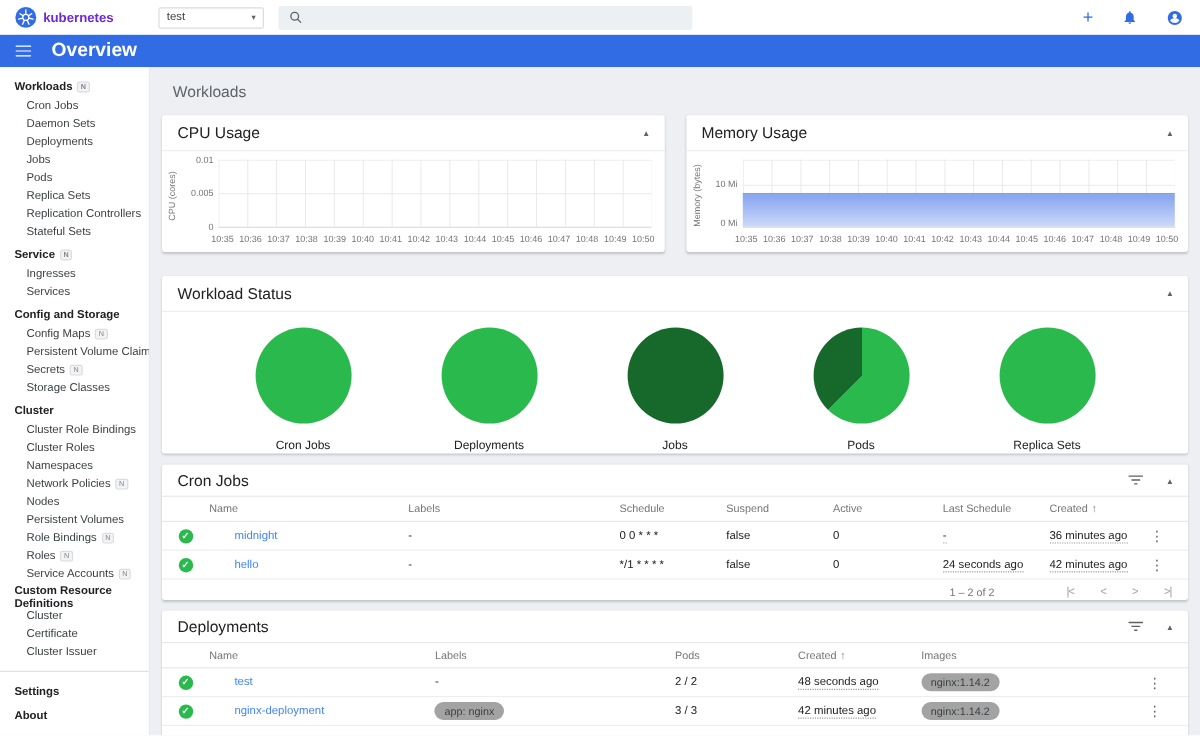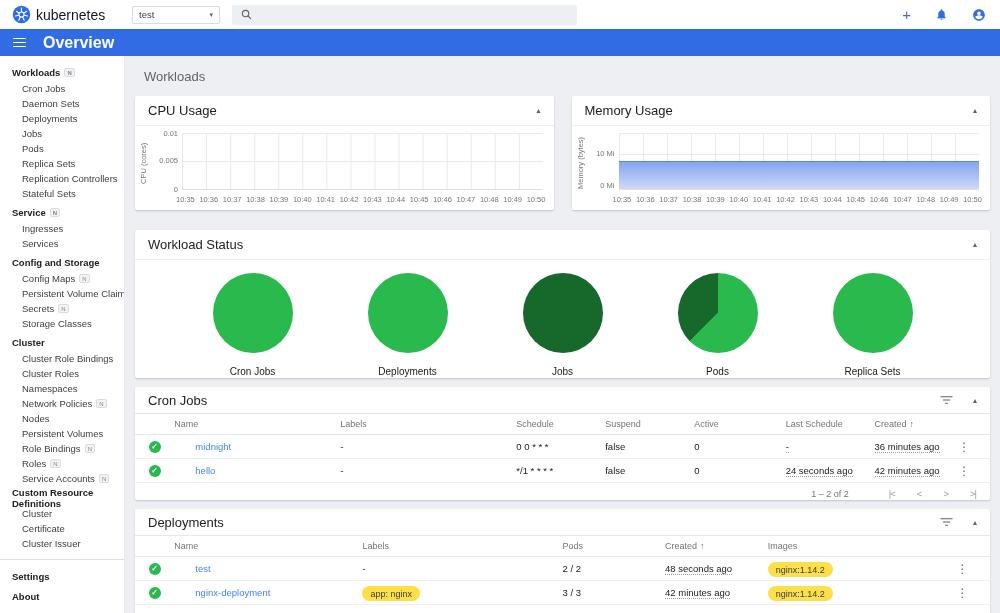--- a/index.html
+++ b/index.html
@@ -2,21 +2,21 @@
 <html><head>
 <meta charset="utf-8">
 <style>
   * { margin:0; padding:0; box-sizing:border-box; }
   html,body { width:1000px; height:613px; overflow:hidden; font-family:"Liberation Sans", sans-serif; background:#fff; }
   .app { display:flex; flex-direction:column; height:613px; }
 
   
   .topbar { height:29px; background:#fff; display:flex; align-items:center; padding:0 14px 0 12px; flex:none; }
   .logo-wrap { display:flex; align-items:center; gap:5px; width:110px; }
-  .brand { color:#0f172a; font-weight:normal; font-size:14px; }
+  .brand { color:#6d28d9; font-weight:bold; font-size:11px; }
   .ns-select { width:88px; height:18px; border:1px solid #dadce0; border-radius:2px; display:flex; align-items:center; padding:0 6px; font-size:9.5px; color:#3c4043; margin-left:10px; background:#fff; cursor:pointer; }
   .ns-caret { margin-left:auto; color:#5f6368; font-size:7px; }
   .searchbox { margin-left:12px; width:345px; height:20px; background:#edf0f2; border-radius:2px; display:flex; align-items:center; padding:0 9px; gap:9px; }
   .searchbox input { border:none; background:transparent; outline:none; flex:1; font-size:10px; color:#212121; font-family:"Liberation Sans", sans-serif; }
   .top-icons { margin-left:auto; display:flex; align-items:center; gap:24px; color:#326ce5; }
   .plus-icon { font-size:15px; line-height:1; cursor:pointer; color:#326ce5; }
 
   
   .toolbar { height:27px; background:#326ce5; display:flex; align-items:center; padding:0 13px; flex:none; }
   .hamburger { display:flex; flex-direction:column; gap:2.5px; cursor:pointer; }
@@ -71,25 +71,25 @@
   .cron-card { height:113px; }
   .dep-card { height:120px; }
   .table-card .card-header { height:26px; border-bottom:none; }
   table { width:100%; border-collapse:collapse; table-layout:fixed; }
   th { font-weight:normal; color:#757575; font-size:9px; text-align:left; height:21px; border-top:1px solid #e8e8e8; border-bottom:1px solid #e8e8e8; padding:0; }
   td { height:24px; font-size:9.5px; color:#212121; border-bottom:1px solid #eeeeee; padding:0; }
   .c-icon { text-align:center; }
   .check { display:inline-flex; width:12px; height:12px; border-radius:50%; background:#2AB94D; color:#fff; font-size:8px; align-items:center; justify-content:center; font-weight:bold; }
   .link { color:#4285f4; text-decoration:none; cursor:pointer;margin-left:21px; }
   .rel { border-bottom:1px dotted #9e9e9e; cursor:pointer; }
-  .chip { background:#fde047; border-radius:9px; padding:2.5px 8px; font-size:9px; color:#3c4043; }
+  .chip { background:#a3a3a3; border-radius:9px; padding:2.5px 8px; font-size:9px; color:#3c4043; }
   .kebab { color:#616161; font-size:12px; cursor:pointer; padding:0 4px; }
   .sort-arrow { font-size:9px; color:#757575; margin-left:3px; }
   .pager { display:flex; align-items:center; justify-content:flex-end; height:21px; padding-right:14px; font-size:9px; color:#757575; }
-  .pager-range { margin-right:18px; }
+  .pager-range { margin-right:38px; }
   .pg-icon { color:#9e9e9e; font-size:9.5px; margin-left:22px; cursor:pointer; letter-spacing:-1px; }
 </style>
 </head>
 <body>
 
 <div class="app">
 
   <div class="topbar">
     <div class="logo-wrap">
       <svg width="19" height="19" viewBox="0 0 24 24">

